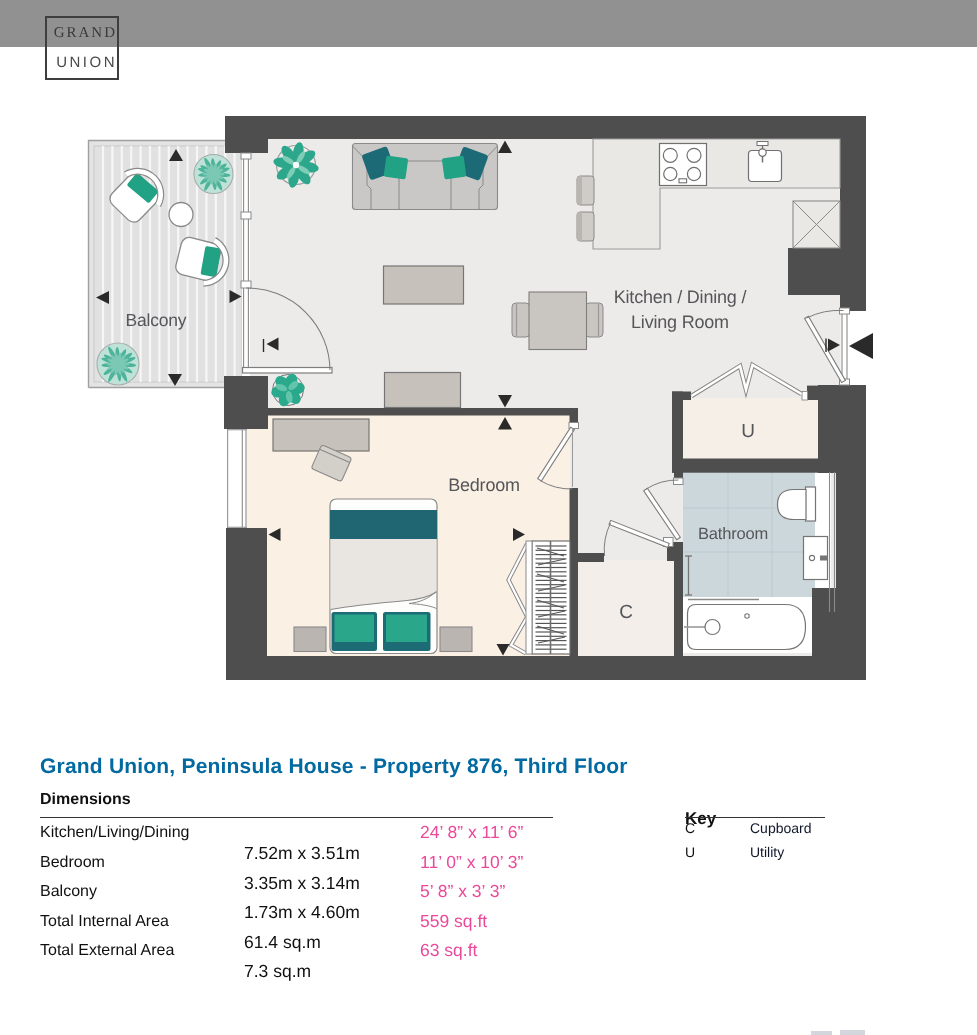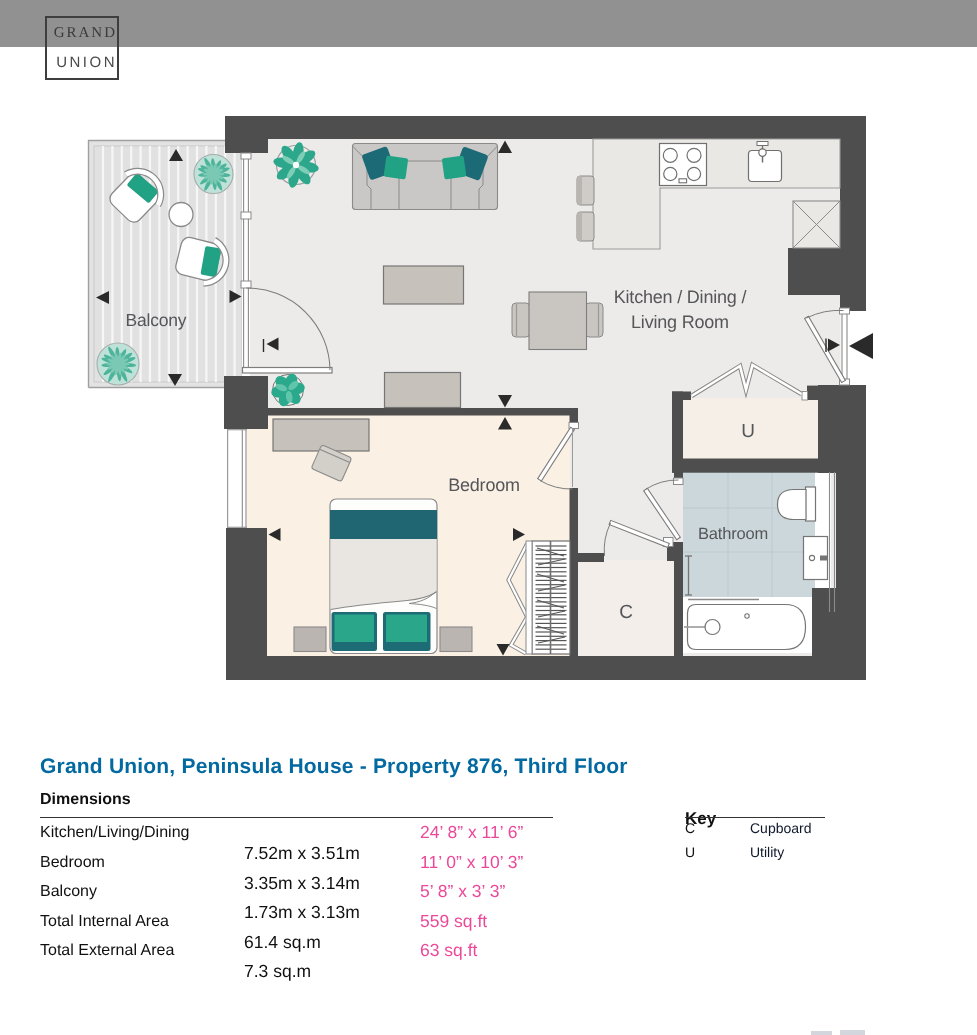--- a/index.html
+++ b/index.html
@@ -521,21 +521,21 @@
 <div class="abs" style="left:40px;top:818px;font-size:16px;color:#101010;line-height:29.6px;">
 <div>Kitchen/Living/Dining</div>
     <div>Bedroom</div>
     <div>Balcony</div>
     <div>Total Internal Area</div>
     <div>Total External Area</div>
 </div>
 <div class="abs" style="left:244px;top:818px;font-size:17.5px;color:#101010;line-height:29.6px;margin-top:21px;">
 <div>7.52m x 3.51m</div>
     <div>3.35m x 3.14m</div>
-    <div>1.73m x 3.13m</div>
+    <div>1.73m x 4.60m</div>
     <div>61.4 sq.m</div>
     <div>7.3 sq.m</div>
 </div>
 <div class="abs" style="left:420px;top:818px;font-size:17.5px;color:#ec4899;line-height:29.6px;">
 <div>24’ 8” x 11’ 6”</div>
     <div>11’ 0” x 10’ 3”</div>
     <div>5’ 8” x 3’ 3”</div>
     <div>559 sq.ft</div>
     <div>63 sq.ft</div>
 </div>

